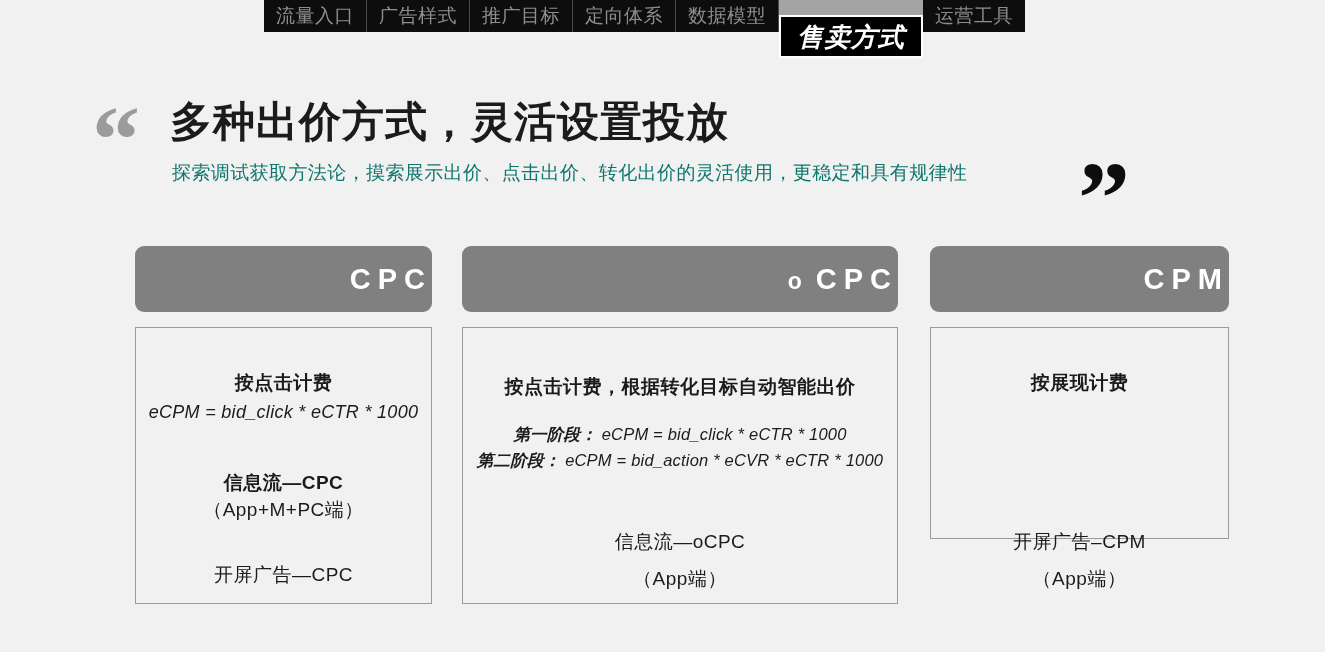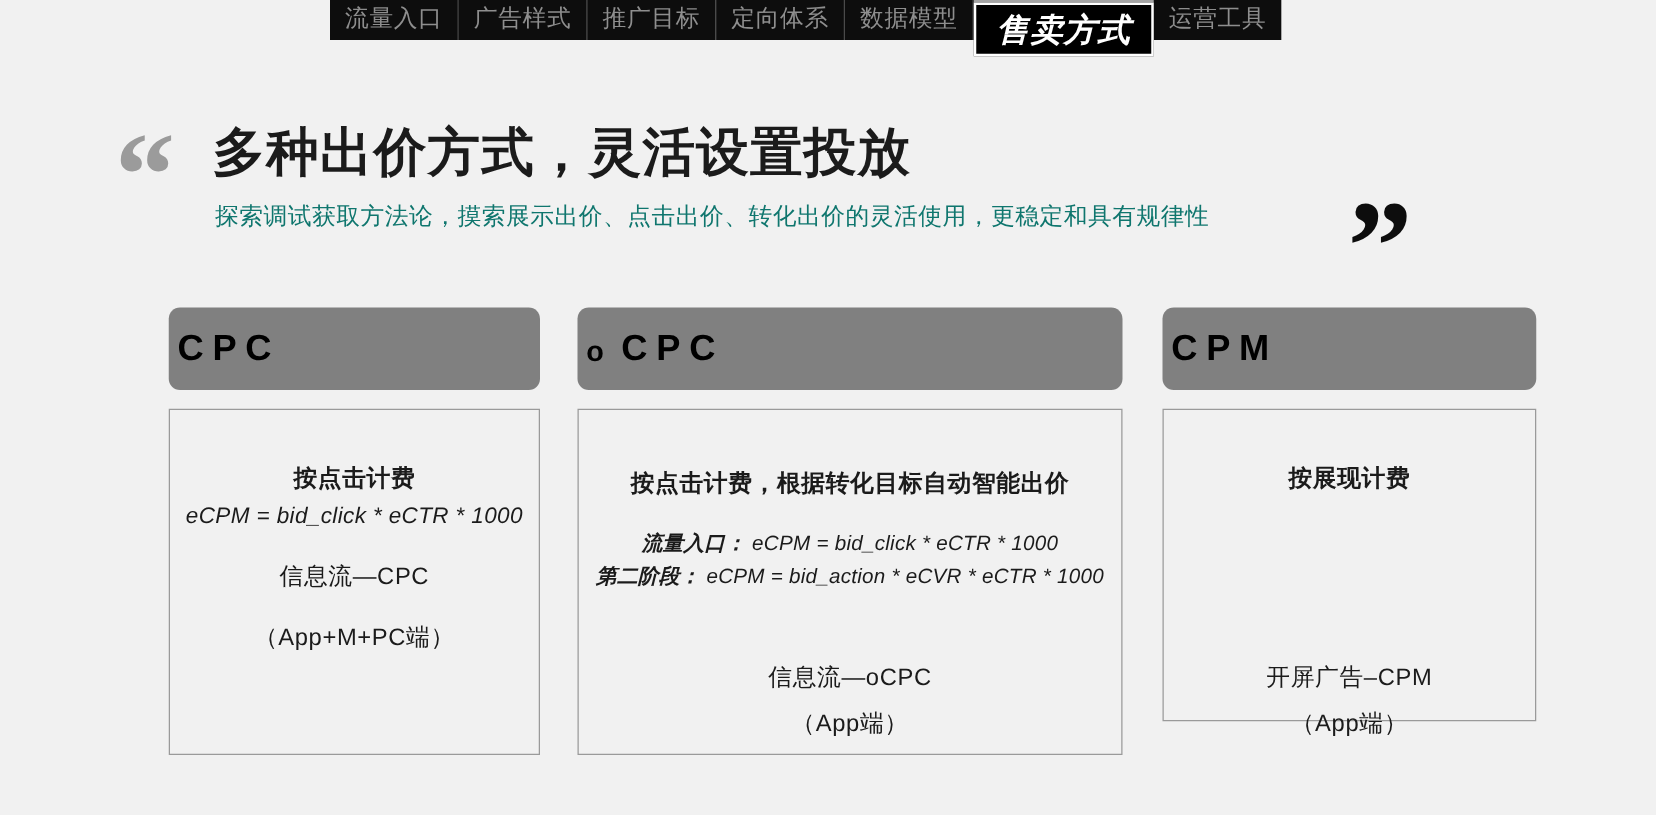--- a/index.html
+++ b/index.html
@@ -49,21 +49,21 @@
   .tab.active {
     position: relative;
     background: #000;
     color: #ffffff;
     font-style: italic;
     font-weight: bold;
     font-size: 26px;
     letter-spacing: 1px;
     height: 43px;
     line-height: 41px;
-    margin-top: 3px;
+    margin-top: 16px;
     padding: 0 16px;
     border: 2px solid #ffffff;
     border-right: 2px solid #ffffff;
     z-index: 3;
     top: -1px;
   }
 
   
   #headline {
     position: absolute;
@@ -120,22 +120,22 @@
     left: 0;
     top: 246px;
   }
   .col { position: absolute; top: 0; }
   .col-head {
     background: #808080;
     border-radius: 9px;
     height: 66px;
     display: flex;
     align-items: center;
-    justify-content: flex-start;
-    color: #000000;
+    justify-content: flex-end;
+    color: #ffffff;
     font-size: 29px;
     font-weight: bold;
     letter-spacing: 7px;
     text-indent: 7px;
   }
   .col-head .lower {
     font-size: 23px;
     letter-spacing: 7px;
     position: relative;
     top: 2px;
@@ -205,43 +205,44 @@
 
 <div id="columns">
 
   <div class="col" style="left:135px; width:297px;">
     <div class="col-head">
       <span>CPC</span>
     </div>
     <div class="col-body" style="height:277px;">
       <div class="cell t-bold" style="top:42px;">按点击计费</div>
       <div class="cell t-formula" style="top:74px;">eCPM = bid_click * eCTR * 1000</div>
-      <div class="cell t-plain" style="top:120px;">信息流—CPC</div>
+      <div class="cell t-plain" style="top:142px;font-weight:bold;">信息流—CPC</div>
       <div class="cell t-plain" style="top:169px;">（App+M+PC端）</div>
+      <div class="cell t-plain" style="top:234px;">开屏广告—CPC</div>
     </div>
   </div>
 
   <div class="col" style="left:462px; width:436px;">
     <div class="col-head">
       <span class="lower">o</span>
         <span>CPC</span>
     </div>
     <div class="col-body" style="height:277px;">
       <div class="cell t-bold" style="top:46px;">按点击计费，根据转化目标自动智能出价</div>
-      <div class="cell t-formula-sm" style="top:96px;"><span class="stage">流量入口：</span> <span>eCPM = bid_click * eCTR * 1000</span></div>
+      <div class="cell t-formula-sm" style="top:96px;"><span class="stage">第一阶段：</span> <span>eCPM = bid_click * eCTR * 1000</span></div>
       <div class="cell t-formula-sm" style="top:122px;"><span class="stage">第二阶段：</span> <span>eCPM = bid_action * eCVR * eCTR * 1000</span></div>
       <div class="cell t-plain" style="top:201px;">信息流—oCPC</div>
       <div class="cell t-plain" style="top:238px;">（App端）</div>
     </div>
   </div>
 
   <div class="col" style="left:930px; width:299px;">
     <div class="col-head">
       <span>CPM</span>
     </div>
-    <div class="col-body" style="height:250px;text-decoration:underline;">
+    <div class="col-body" style="height:212px;text-decoration:underline;">
       <div class="cell t-bold" style="top:42px;">按展现计费</div>
       <div class="cell t-plain" style="top:201px;">开屏广告–CPM</div>
       <div class="cell t-plain" style="top:238px;">（App端）</div>
     </div>
   </div>
 
 </div>
 
 </body></html>

